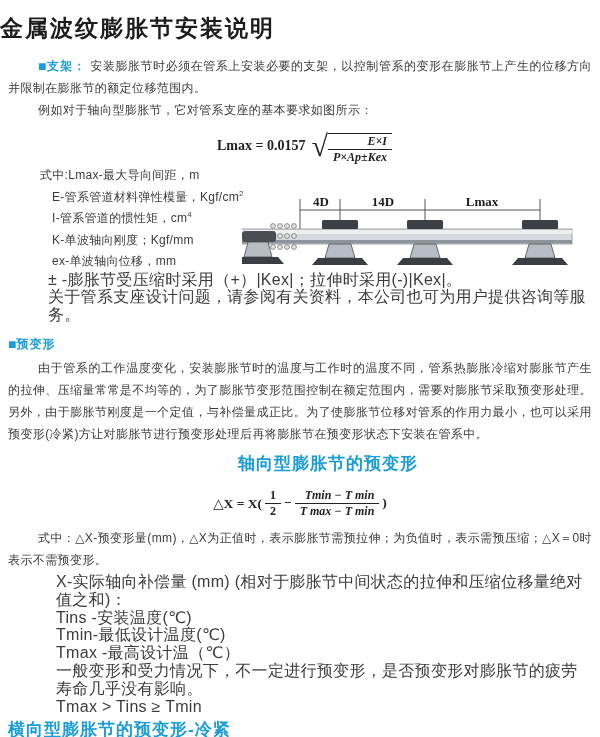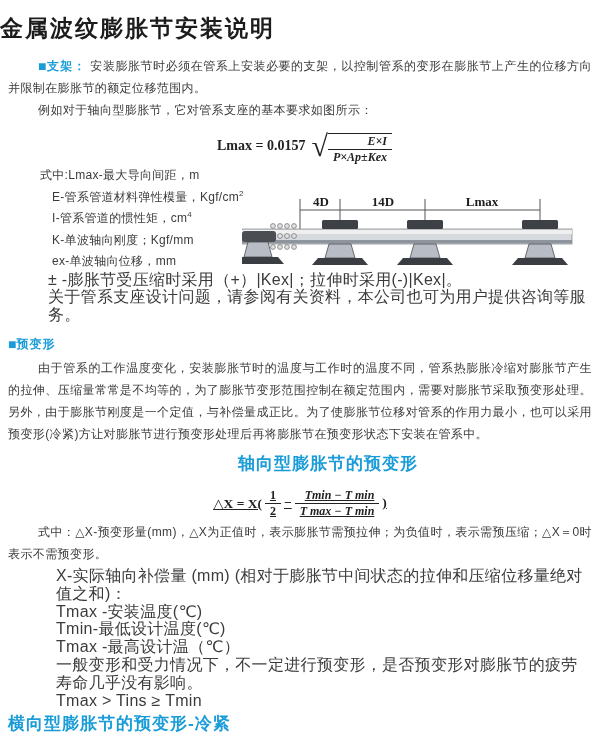--- a/index.html
+++ b/index.html
@@ -27,21 +27,21 @@
   .f1 { margin:7px 0 3px 9px; height:36px; font-size:14px; }
   .frac { display:inline-flex; flex-direction:column; text-align:right;
     font-size:12px; line-height:13px; margin:0 3px; vertical-align:middle; }
   .frac .num { padding:0 5px 1px 5px; }
   .frac .den { border-top:1.4px solid #222; padding:1px 5px 0 5px; }
   .sqrt-wrap { display:inline-flex; align-items:flex-start; margin-left:6px; }
   .sqrt-sign { font-size:30px; line-height:30px; font-weight:normal; transform:translateY(2px); }
   .sqrt-body { border-top:1.6px solid #222; padding-top:1px; margin-top:4px; }
   .sqrt-body .frac { margin:0; }
   .ital { font-style:italic; }
-  .f2 { margin:10px 0 0 0; height:36px; font-size:13.5px;text-decoration:underline; }
+  .f2 { margin:10px 0 6px 0; height:36px; font-size:13.5px; }
   
   .vars-block { margin:3px 8px 0 40px; font-size:12px; line-height:17.5px;
     letter-spacing:0.3px; width:300px; }
   .vars-block .sub { margin-left:12px; }
   .note-line { margin:0 8px 0 48px; font-size:16px; line-height:17.5px; letter-spacing:0.3px; }
   sup { font-size:8px; }
   .defs-block { margin:2px 8px 0 56px; font-size:16px; line-height:17.8px; letter-spacing:0.3px; }
   .sub-head-axial { margin:7px 0 0 56px; color:#1a9cd8; font-size:17px;
     font-weight:bold; letter-spacing:1px;text-align:center; }
   .sub-head-lateral { margin:3px 0 0 8px; color:#1a9cd8; font-size:17px;
@@ -160,21 +160,21 @@
       <span class="num">Tmin − T min</span>
       <span class="den">T max − T min</span>
     </span>
     <span>)</span>
   </div>
 
   <p class="para indent">式中：△X-预变形量(mm)，△X为正值时，表示膨胀节需预拉伸；为负值时，表示需预压缩；△X＝0时表示不需预变形。</p>
 
   <div class="defs-block">
     <div>X-实际轴向补偿量 (mm) (相对于膨胀节中间状态的拉伸和压缩位移量绝对值之和)：</div>
-    <div>Tmax -安装温度(℃)</div>
+    <div>Tins -安装温度(℃)</div>
     <div>Tmin-最低设计温度(℃)</div>
     <div>Tmax -最高设计温（℃）</div>
     <div>一般变形和受力情况下，不一定进行预变形，是否预变形对膨胀节的疲劳寿命几乎没有影响。</div>
     <div>Tmax &gt; Tins ≥ Tmin</div>
   </div>
 
   <div class="sub-head-lateral">横向型膨胀节的预变形-冷紧</div>
 
 </div>
 

